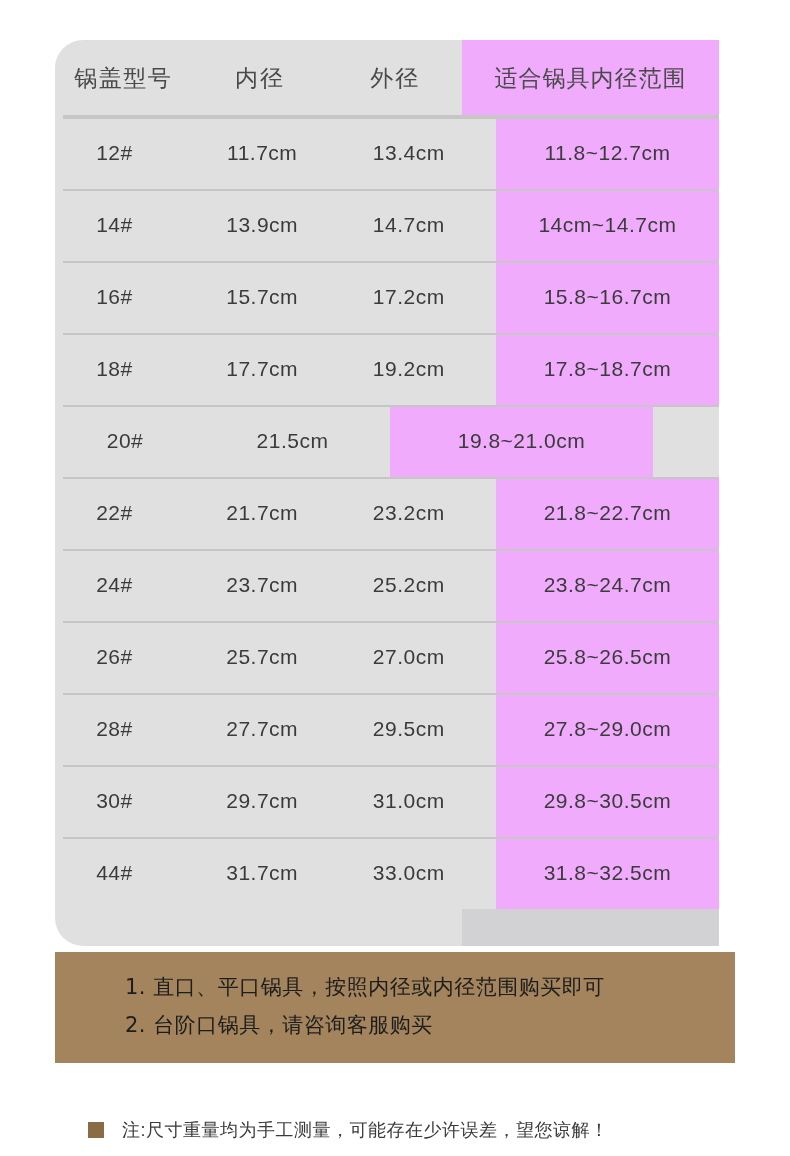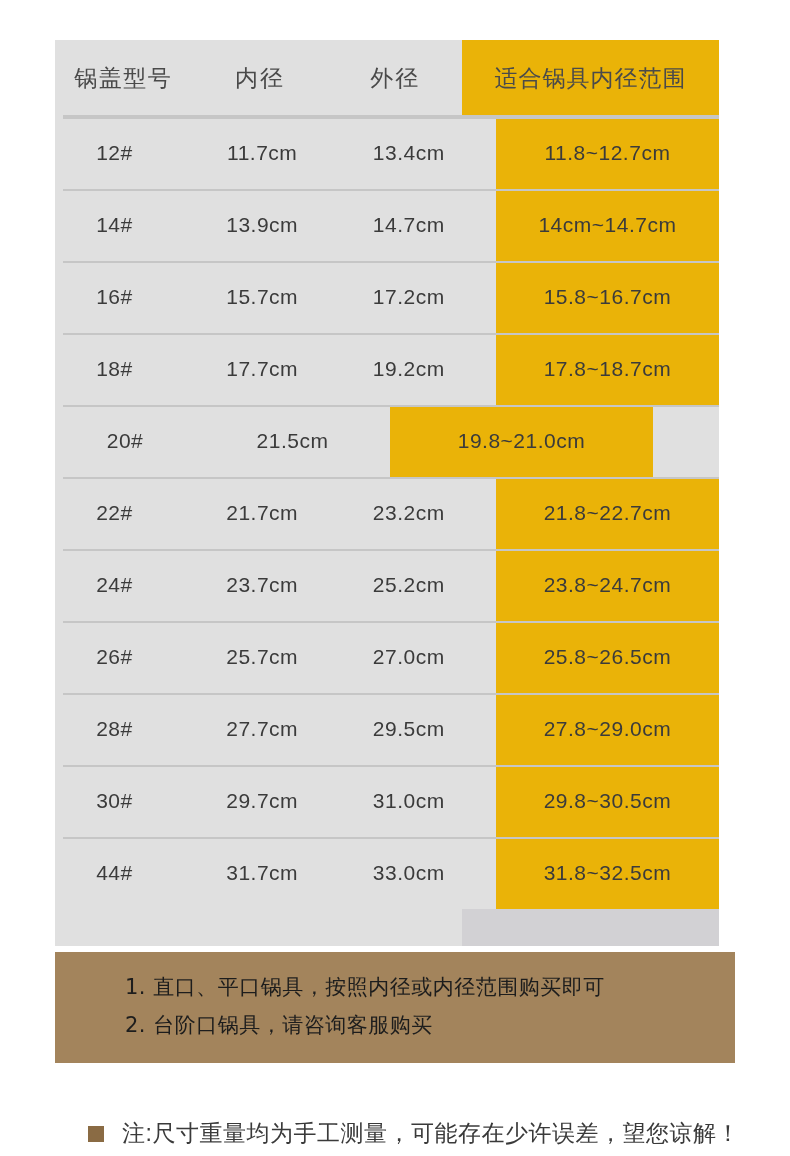--- a/index.html
+++ b/index.html
@@ -22,20 +22,21 @@
     background: #ffffff;
   }
 
   
   .size-table {
     position: absolute;
     left: 55px;
     top: 40px;
     width: 664px;
     background: #e0e0e0;
+    border-radius: 28px;
   }
 
   .table-grid {
     display: block;
     position: relative;
   }
 
   .row {
     display: flex;
     position: relative;
@@ -61,21 +62,21 @@
     color: #3b3b3b;
     letter-spacing: 0.5px;
     white-space: nowrap;
   }
 
   .cell.c0 { width: 140px; }
   .cell.c1 { width: 140px; }
   .cell.c2 { width: 137px; }
   .cell.c3 {
     width: 263px;
-    background: #eab308;
+    background: #f0abfc;
   }
 
   .header-row .cell {
     font-size: 23px;
     color: #4a4a4a;
     letter-spacing: 2px;
   }
   .header-row .cell.c0 { letter-spacing: 1.5px; }
   .header-row .cell.c3 { letter-spacing: 1px; }
 
@@ -137,21 +138,21 @@
 
   .disclaimer-bullet {
     width: 16px;
     height: 16px;
     background: #8a6b44;
     margin-right: 18px;
     flex: none;
   }
 
   .disclaimer-text {
-    font-size: 23px;
+    font-size: 18px;
     color: #3a3a3a;
     letter-spacing: 0.5px;
     white-space: nowrap;
   }
 </style>
 </head>
 <body>
 
 <div class="page">
 

